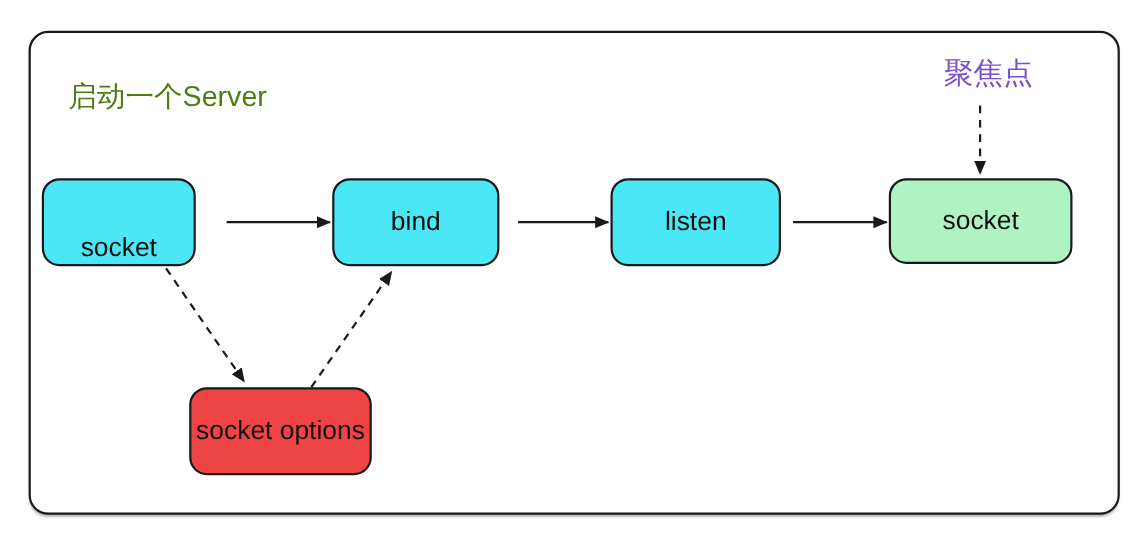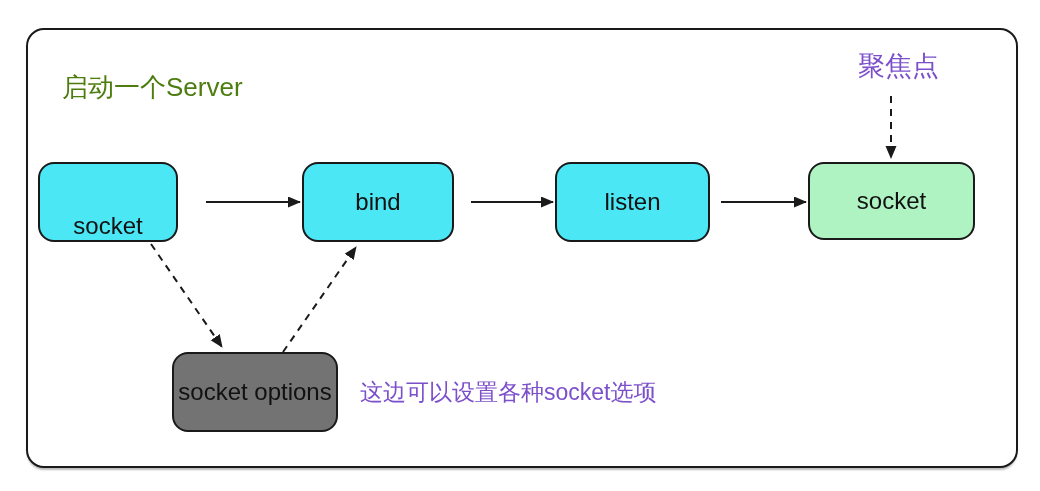--- a/index.html
+++ b/index.html
@@ -52,21 +52,21 @@
     display: flex;
     align-items: center;
     justify-content: center;
     font-size: 24px;
     font-weight: 500;
     color: #111111;
     box-sizing: border-box;
   }
   .node.cyan  { background: #4be7f4; }
   .node.green { background: #aff3c2; }
-  .node.white { background: #737373; }
+  .node.white { background: #ef4444; }
   .node-socket  { left: 38px;  top: 162px; width: 140px; align-items: flex-end; }
   .node-bind    { left: 302px; top: 162px; width: 152px; }
   .node-listen  { left: 555px; top: 162px; width: 155px; }
   .node-accept  { left: 808px; top: 162px; width: 167px; height: 78px; }
   .node-socket-options { left: 172px; top: 352px; width: 166px; }
   .annotation {
     position: absolute;
     left: 360px;
     top: 377px;
     font-size: 23px;
@@ -132,15 +132,14 @@
   </div>
 
   <div class="node green node-accept">
     <span>socket</span>
   </div>
 
   <div class="node white node-socket-options">
     <span>socket options</span>
   </div>
 
-  <div class="annotation">这边可以设置各种socket选项</div>
 
 </div>
 
 </body></html>

